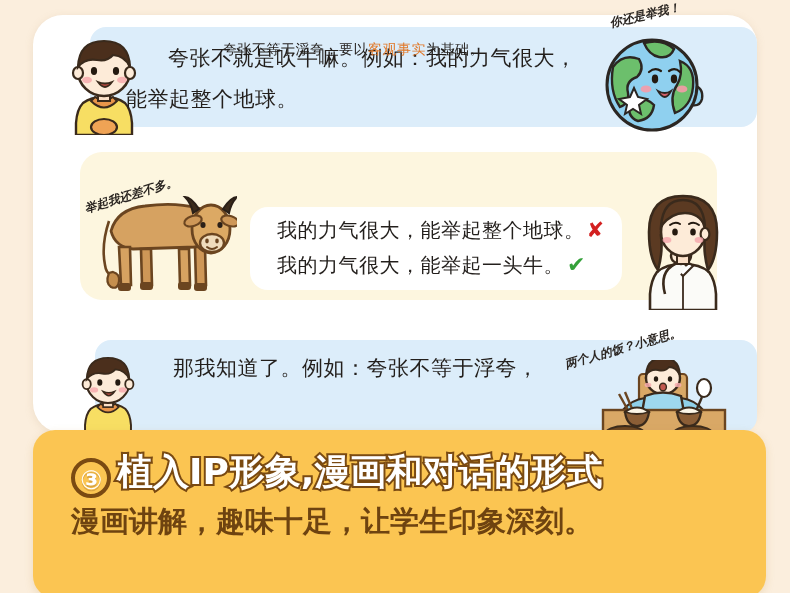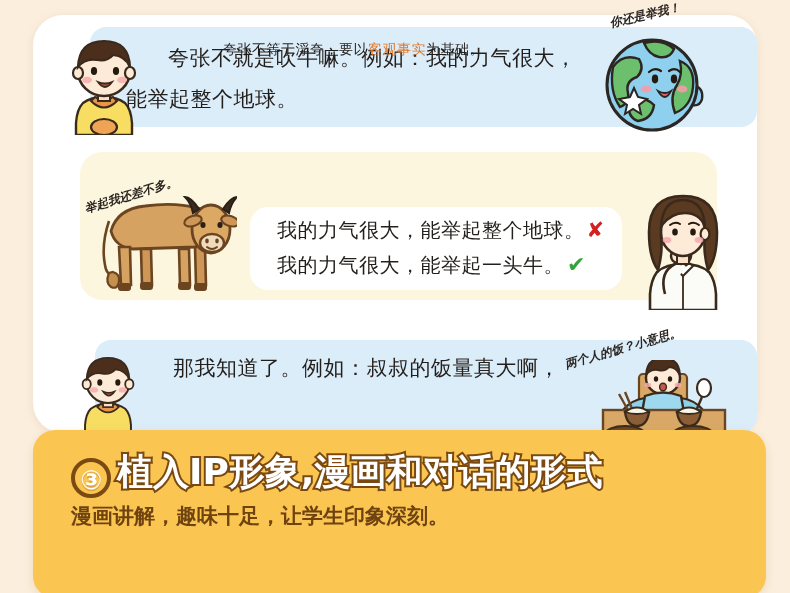--- a/index.html
+++ b/index.html
@@ -63,21 +63,21 @@
     font-family:"DejaVu Sans","Liberation Sans",sans-serif;
     font-weight:900;font-size:36px;color:#FFFFFF;
     letter-spacing:0px;white-space:nowrap;
     -webkit-text-stroke:4px #7A4A12;
     paint-order:stroke fill;
     text-shadow:0 2px 0 rgba(120,70,15,.25);
   }
   .banner-l2{
     position:absolute;left:38px;top:72px;
     font-family:"DejaVu Sans","Liberation Sans",sans-serif;
-    font-weight:900;font-size:21px;color:#6E4310;
+    font-weight:900;font-size:29px;color:#6E4310;
     letter-spacing:0px;white-space:nowrap;
   }
   .circled-num{
     display:inline-block;
     width:40px;height:40px;line-height:36px;text-align:center;
     border:4px solid #7A4A12;border-radius:50%;
     font-size:26px;color:#FFFFFF;-webkit-text-stroke:0;
     box-sizing:border-box;vertical-align:-5px;margin-right:6px;
     background:transparent;
   }
@@ -236,21 +236,21 @@
       <ellipse cx="17" cy="38" rx="5" ry="6" fill="#FDEBD8" stroke="#3A2A1C" stroke-width="2.2"></ellipse>
       <ellipse cx="69" cy="38" rx="5" ry="6" fill="#FDEBD8" stroke="#3A2A1C" stroke-width="2.2"></ellipse>
       <path d="M17 32 q1 -26 26 -26 q25 0 26 26 q-5 -11 -17 -12 q-6 7 -16 5 q-12 -2 -19 7z" fill="#4B2F1C" stroke="#3A2A1C" stroke-width="2.2"></path>
       <ellipse cx="33" cy="36" rx="3.1" ry="4" fill="#241A10"></ellipse>
       <ellipse cx="55" cy="36" rx="3.1" ry="4" fill="#241A10"></ellipse>
       <ellipse cx="26" cy="45" rx="5" ry="3.3" fill="#F7ABAE" opacity=".85"></ellipse>
       <ellipse cx="61" cy="45" rx="5" ry="3.3" fill="#F7ABAE" opacity=".85"></ellipse>
       <path d="M37 47 q7 10 14 0 q-7 3 -14 0z" fill="#B84A40" stroke="#3A2A1C" stroke-width="1.8"></path>
     </svg>
 
-    <div class="cn-text t-line1" style="left:140px;top:339px;">那我知道了。例如：叔叔的饭量真大啊，</div>
+    <div class="cn-text t-line1" style="left:140px;top:339px;">那我知道了。例如：夸张不等于浮夸，</div>
 
     <svg class="fig" style="left:540px;top:345px;" width="180" height="75" viewBox="0 0 180 75">
 
       <rect x="66" y="14" width="48" height="30" rx="4" fill="#D9A866" stroke="#6B4520" stroke-width="2.2"></rect>
 
       <ellipse cx="90" cy="18" rx="17" ry="16" fill="#FDEBD8" stroke="#3A2A1C" stroke-width="2.4"></ellipse>
       <path d="M73 15 q1 -17 17 -17 q16 0 17 17 q-4 -8 -11 -8 q-4 5 -11 3 q-8 -1 -12 5z" fill="#4B2F1C" stroke="#3A2A1C" stroke-width="2"></path>
       <ellipse cx="83" cy="19" rx="2.2" ry="2.8" fill="#241A10"></ellipse>
       <ellipse cx="97" cy="19" rx="2.2" ry="2.8" fill="#241A10"></ellipse>
       <ellipse cx="75" cy="25" rx="3.4" ry="2.2" fill="#F7ABAE" opacity=".85"></ellipse>

